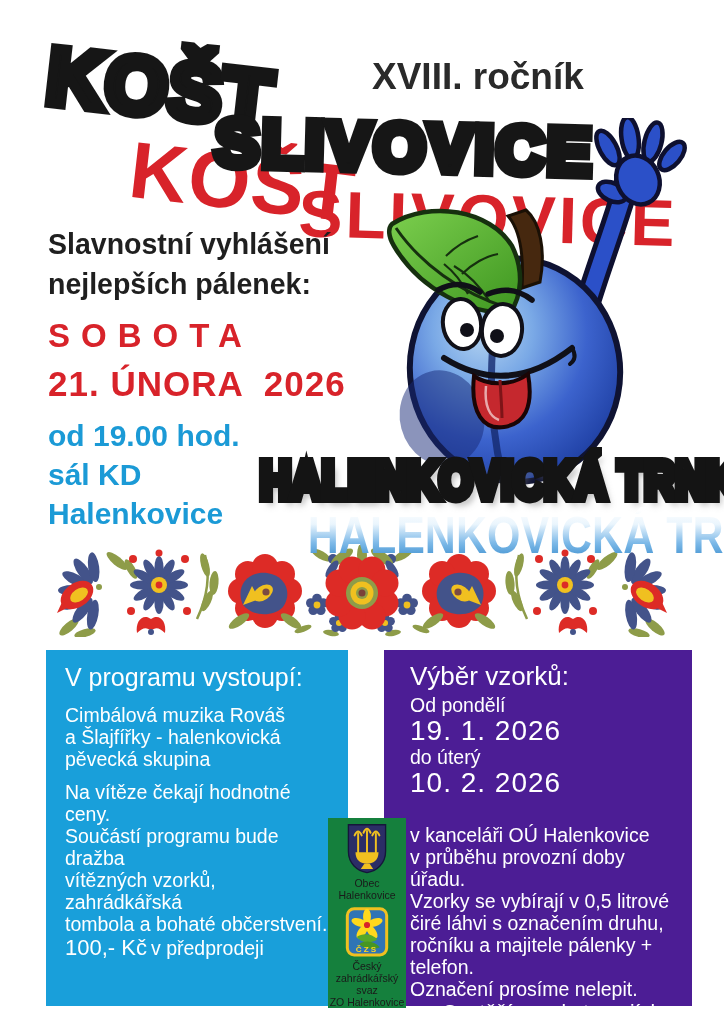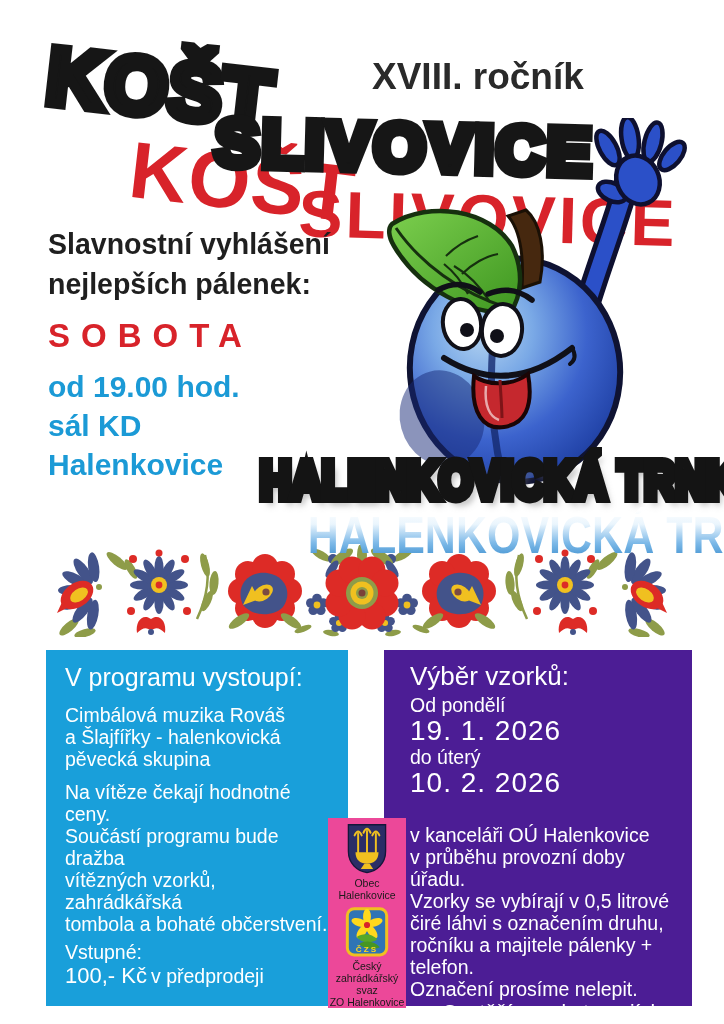--- a/index.html
+++ b/index.html
@@ -46,21 +46,21 @@
   .price-amt{font-size:22px;width:86px;}
   .price-note{font-size:19.5px;}
   .date-rows{margin-top:2px;}
   .date-row{display:flex;align-items:baseline;line-height:26px;flex-direction:column;}
   .date-label{font-size:19.5px;width:112px;}
   .date-val{font-size:28px;letter-spacing:1px;}
   .details{margin-top:28px;}
   .cat-title{margin-top:0;font-size:20.5px;line-height:24px;padding-left:33px;}
   .cat-list{padding-left:20px;font-size:20px;line-height:25px;}
 
-  .logo-panel{position:absolute;left:328px;top:818px;width:78px;height:190px;background:#ec4899;
+  .logo-panel{position:absolute;left:328px;top:818px;width:78px;height:190px;background:#15803d;
               display:flex;flex-direction:column;align-items:center;z-index:5;}
   .logo-label{font-size:10.5px;line-height:12px;color:#1a1a1a;text-align:center;white-space:pre-line;margin-top:3px;}
 </style>
 </head>
 <body>
 
 <div class="page">
 
   <div id="kost" class="ol">
     <span class="back">KOŠT</span><span class="front">KOŠT</span>
@@ -125,20 +125,21 @@
       <path d="M124,258 C120,296 134,312 154,309 C174,306 184,290 178,256 C162,268 138,268 124,258 Z" fill="#c5282e" stroke="#1a0505" stroke-width="4"></path>
       <path d="M150,262 C151,280 152,292 152,300" fill="none" stroke="#7e1418" stroke-width="3"></path>
       <path d="M136,268 C134,288 140,299 149,302" fill="none" stroke="#ffffff" stroke-width="2.5" opacity="0.6"></path>
     </g>
   </svg>
 
   <div class="announce">
     <div class="a-black">Slavnostní vyhlášení</div>
     <div class="a-black">nejlepších pálenek:</div>
     <div class="a-sobota">SOBOTA</div>
+    <div class="a-date">21. ÚNORA  2026</div>
     <div class="a-blue a-time">od 19.00 hod.</div>
     <div class="a-blue">sál KD</div>
     <div class="a-blue">Halenkovice</div>
   </div>
 
   <div class="trnka ol">
     <span class="back">HALENKOVICKÁ TRNKA</span><span class="front">HALENKOVICKÁ TRNKA</span>
   </div>
 
   <svg id="ornament" width="658" height="92" viewBox="0 0 658 92">
@@ -258,21 +259,20 @@
 
   <div class="box box-blue">
     <div class="bx-title">V programu vystoupí:</div>
     <div class="bx-p p1">Cimbálová muzika Rováš
 a Šlajfířky - halenkovická
 pěvecká skupina</div>
     <div class="bx-p p2">Na vítěze čekají hodnotné ceny.
 Součástí programu bude dražba
 vítězných vzorků, zahrádkářská
 tombola a bohaté občerstvení.</div>
-    <div class="adm">Vstupné:</div>
     <div class="price-row">
       <span class="price-amt">100,- Kč</span>
       <span class="price-note">v předprodeji</span>
     </div>
 
   </div>
 
   <div class="box box-red">
     <div class="bx-title-red">Výběr vzorků:</div>
     <div class="date-rows">

